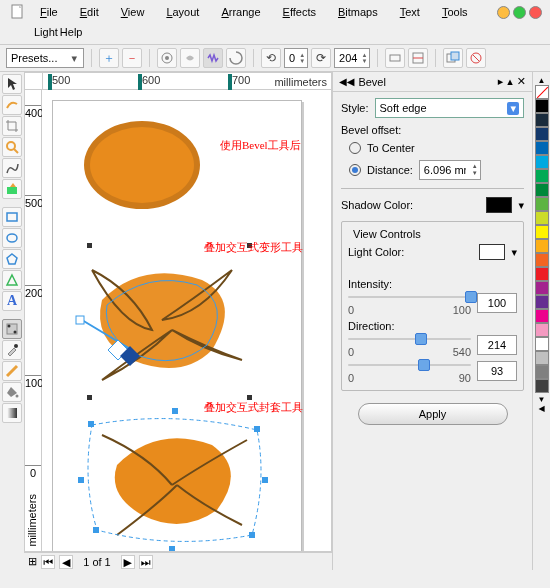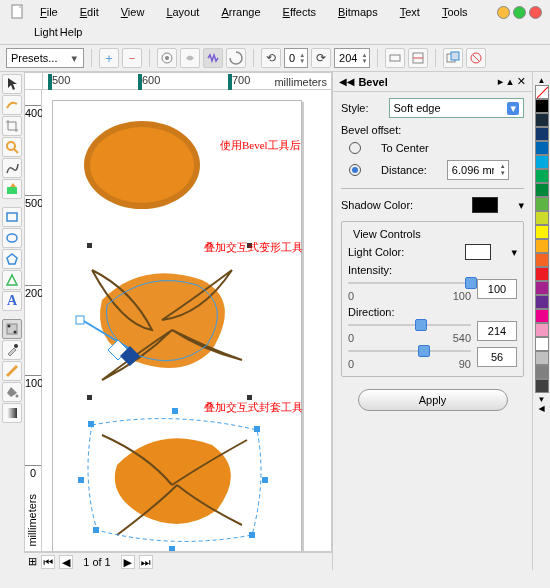--- a/index.html
+++ b/index.html
@@ -32,23 +32,23 @@
 .ruler-v{width:18px;background:#fff;border:1px solid #ccc;border-top:none;position:relative;font-size:9px}
 .ruler-v .tick{position:absolute;left:0;width:100%;border-top:1px solid #888;padding-top:1px;text-align:center}
 .ruler-v .unit{position:absolute;bottom:4px;left:1px;writing-mode:vertical-rl;transform:rotate(180deg)}
 .canvas{flex:1;background:#fff;border:1px solid #ccc;border-left:none;border-top:none;position:relative;overflow:hidden}
 .page{position:absolute;left:10px;top:10px;width:250px;height:460px;border:1px solid #bbb;box-shadow:2px 2px 0 #ccc}
 .annot{position:absolute;color:#f00;font-size:11px;font-family:"SimSun",serif}
 .statusbar{height:18px;display:flex;align-items:center;background:#efefef;border-top:1px solid #ccc;font-size:10px;padding:0 4px;gap:4px}
 .statusbar .nav{border:1px solid #ccc;background:#fff;width:14px;height:14px;text-align:center;line-height:12px}
 .panel{width:200px;background:#efefef;border-left:1px solid #ccc;display:flex;flex-direction:column}
 .panel-hdr{display:flex;align-items:center;padding:3px 6px;border-bottom:1px solid #ccc;gap:4px}
-.panel-hdr .title{flex:1;font-weight:bold}
+.panel-hdr .title{flex:1;font-weight:normal}
 .panel-body{padding:6px 8px;display:flex;flex-direction:column;gap:6px;font-size:11px}
-.prow{display:flex;align-items:center;gap:20px}
+.prow{display:flex;align-items:center;gap:6px}
 .field{flex:1;height:20px;border:1px solid #7a9;background:#fff;padding:0 4px;display:flex;align-items:center}
 .spinbox{display:flex;border:1px solid #999;background:#fff;height:20px;align-items:center}
 .spinbox input{border:none;width:50px;padding:0 4px;font-size:11px;outline:none}
 .spinbox .sp{display:flex;flex-direction:column;font-size:6px;line-height:7px;padding:0 2px;color:#555}
 .radio{width:12px;height:12px;border:1px solid #555;border-radius:50%;display:inline-flex;align-items:center;justify-content:center}
 .radio.on::after{content:"";width:6px;height:6px;background:#3a7bd5;border-radius:50%}
 .swatch{width:26px;height:16px;border:1px solid #333}
 .fieldset{border:1px solid #bbb;padding:6px;margin-top:2px;border-radius:2px}
 .fieldset .legend{font-size:11px;margin:-12px 0 4px 2px;background:#efefef;display:inline-block;padding:0 3px}
 .slider{position:relative;height:14px}
@@ -371,21 +371,21 @@
         <span>▾</span>
       </div>
       <div class="fieldset">
         <div class="legend">View Controls</div>
         <div class="prow">
           <span>Light Color:</span>
           <span style="flex:1"></span>
           <span class="swatch" style="background:#fff"></span>
           <span>▾</span>
         </div>
-        <div style="margin-top:4px">Intensity:</div>
+        <div style="margin-top:18px">Intensity:</div>
         <div class="srow">
           <div style="flex:1">
             <div class="slider">
                 <div class="track"></div>
                 <div class="thumb" style="left:100%"></div>
               </div>
             <div class="labels">
                 <span>0</span>
                 <span>100</span>
               </div>
@@ -410,21 +410,21 @@
           <div style="flex:1">
             <div class="slider">
                 <div class="track"></div>
                 <div class="thumb" style="left:62%"></div>
               </div>
             <div class="labels">
                 <span>0</span>
                 <span>90</span>
               </div>
           </div>
-          <div class="val">56</div>
+          <div class="val">93</div>
         </div>
       </div>
       <div class="apply">Apply</div>
     </div>
   </div>
 
   <div class="palette">
     <span style="font-size:8px">▲</span>
     <span class="pc none"></span>
     <span class="pc" style="background:#000"></span>

